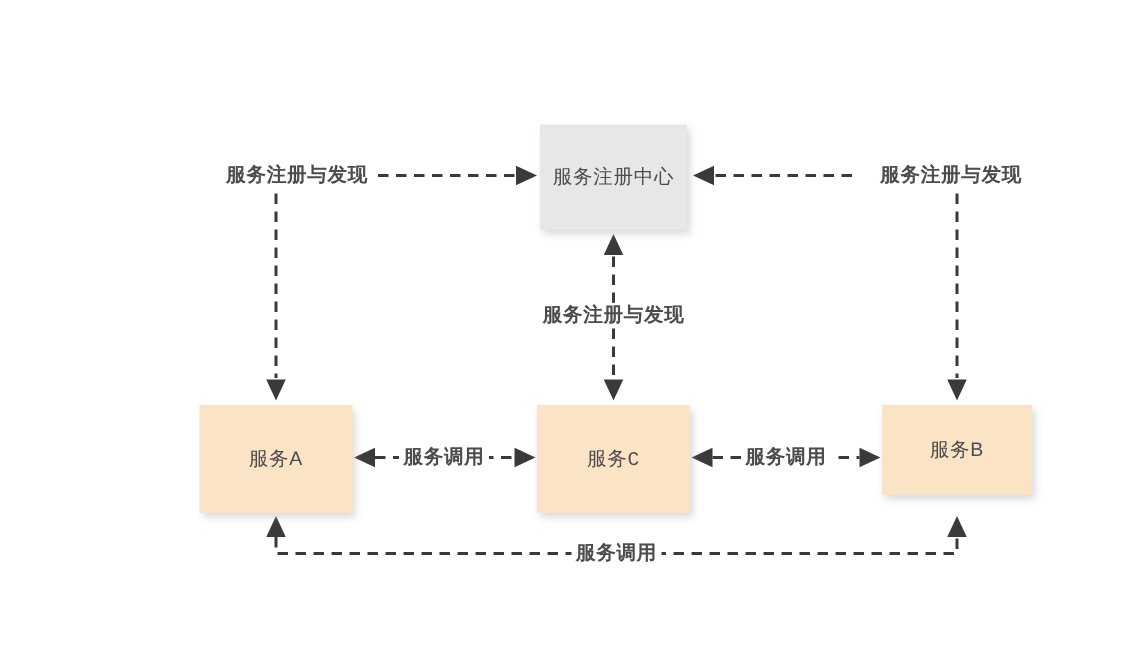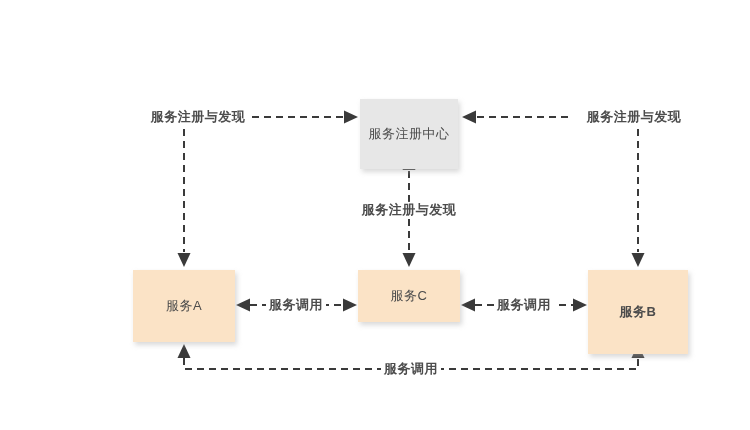--- a/index.html
+++ b/index.html
@@ -33,21 +33,21 @@
   .node {
     position: absolute;
     display: flex;
     align-items: center;
     justify-content: center;
     font-size: 13px;
     color: var(--text, #4c4c4c);
     box-shadow: 2px 3px 5px rgba(170, 170, 170, 0.45);
     letter-spacing: 0.5px;
   }
-  .node.registry { background: var(--registry-fill, #e7e7e7); margin-top: 16px; }
+  .node.registry { background: var(--registry-fill, #e7e7e7); }
   .node.service  { background: var(--service-fill, #fbe3c6); }
   .edge-label {
     position: absolute;
     transform: translate(-50%, -50%);
     background: var(--background, #ffffff);
     color: var(--text, #4c4c4c);
     font-size: 13px;
     line-height: 1.25;
     white-space: nowrap;
     padding: 0 3px;
@@ -92,25 +92,25 @@
   </svg>
 
   <div class="node registry" style="left:360px; top:83px; width:98px; height:70px;">
     <span>服务注册中心</span>
   </div>
 
   <div class="node service" style="left:133px; top:270px; width:102px; height:72px;">
     <span>服务A</span>
   </div>
 
-  <div class="node service" style="left:358px; top:270px; width:102px; height:52px;">
+  <div class="node service" style="left:358px; top:270px; width:102px; height:72px;font-family:Liberation Mono, monospace;">
     <span>服务C</span>
   </div>
 
-  <div class="node service" style="left:588px; top:270px; width:100px; height:84px;font-weight:bold;">
+  <div class="node service" style="left:588px; top:270px; width:100px; height:60px;">
     <span>服务B</span>
   </div>
 
   <div class="edge-label" style="left:198px; top:117px;">服务注册与发现</div>
 
   <div class="edge-label" style="left:634px; top:117px;">服务注册与发现</div>
 
   <div class="edge-label" style="left:409px; top:210px;">服务注册与发现</div>
 
   <div class="edge-label" style="left:296px; top:305px;">服务调用</div>

